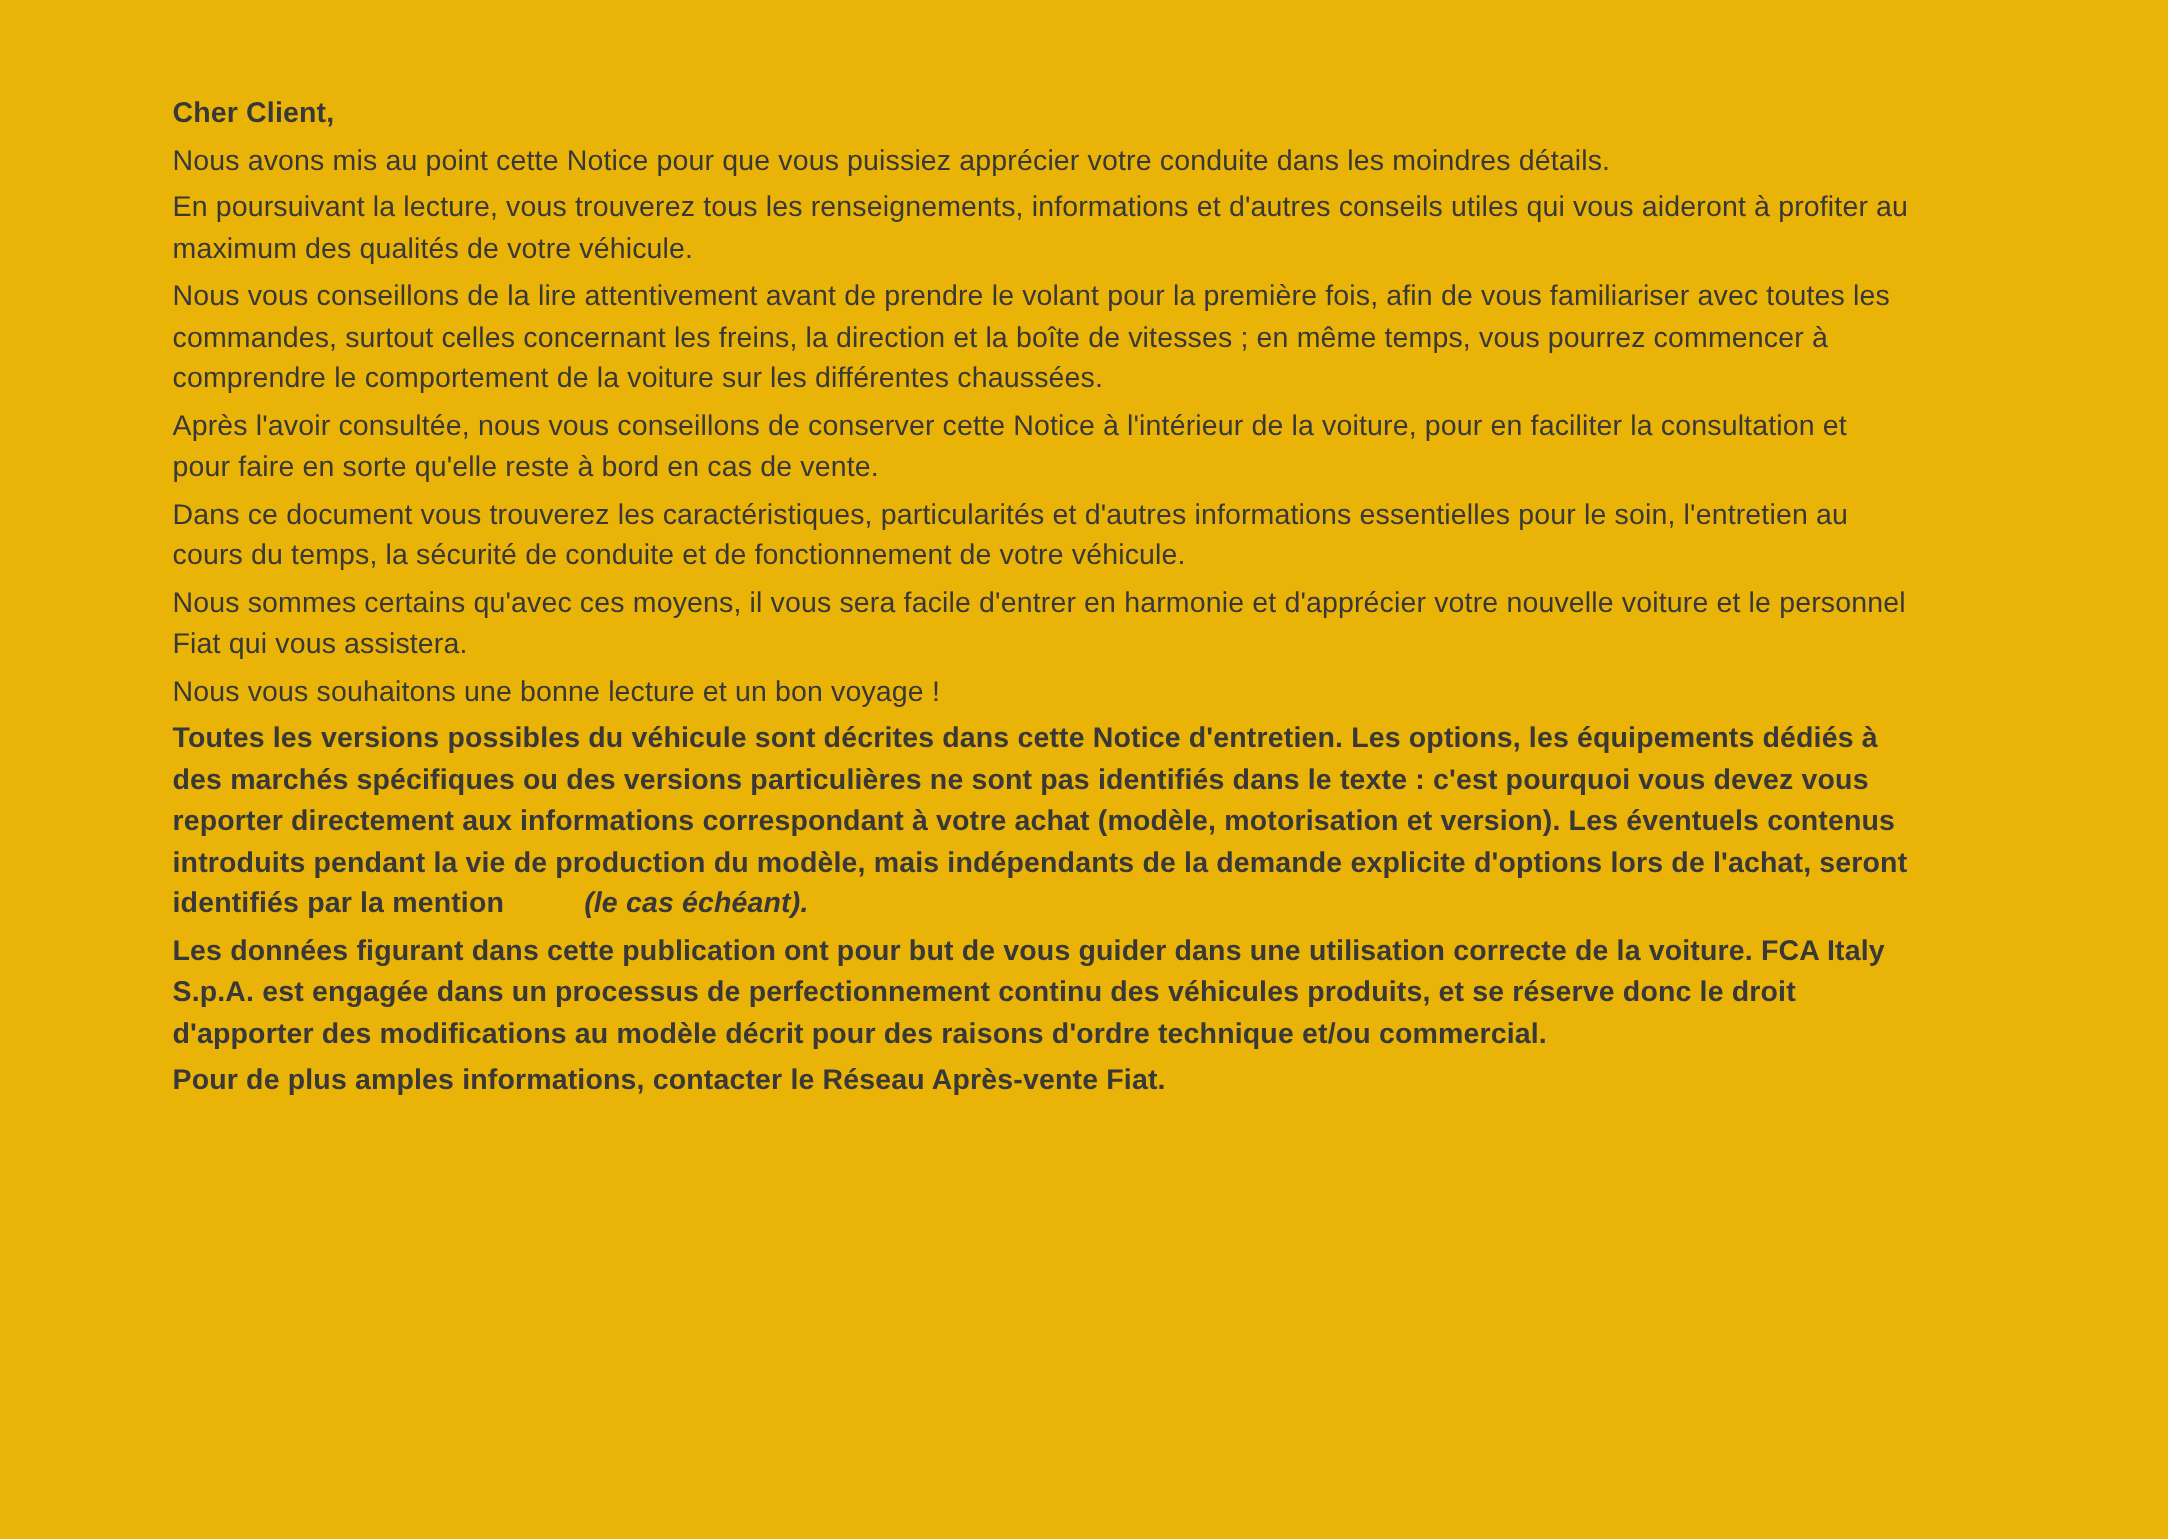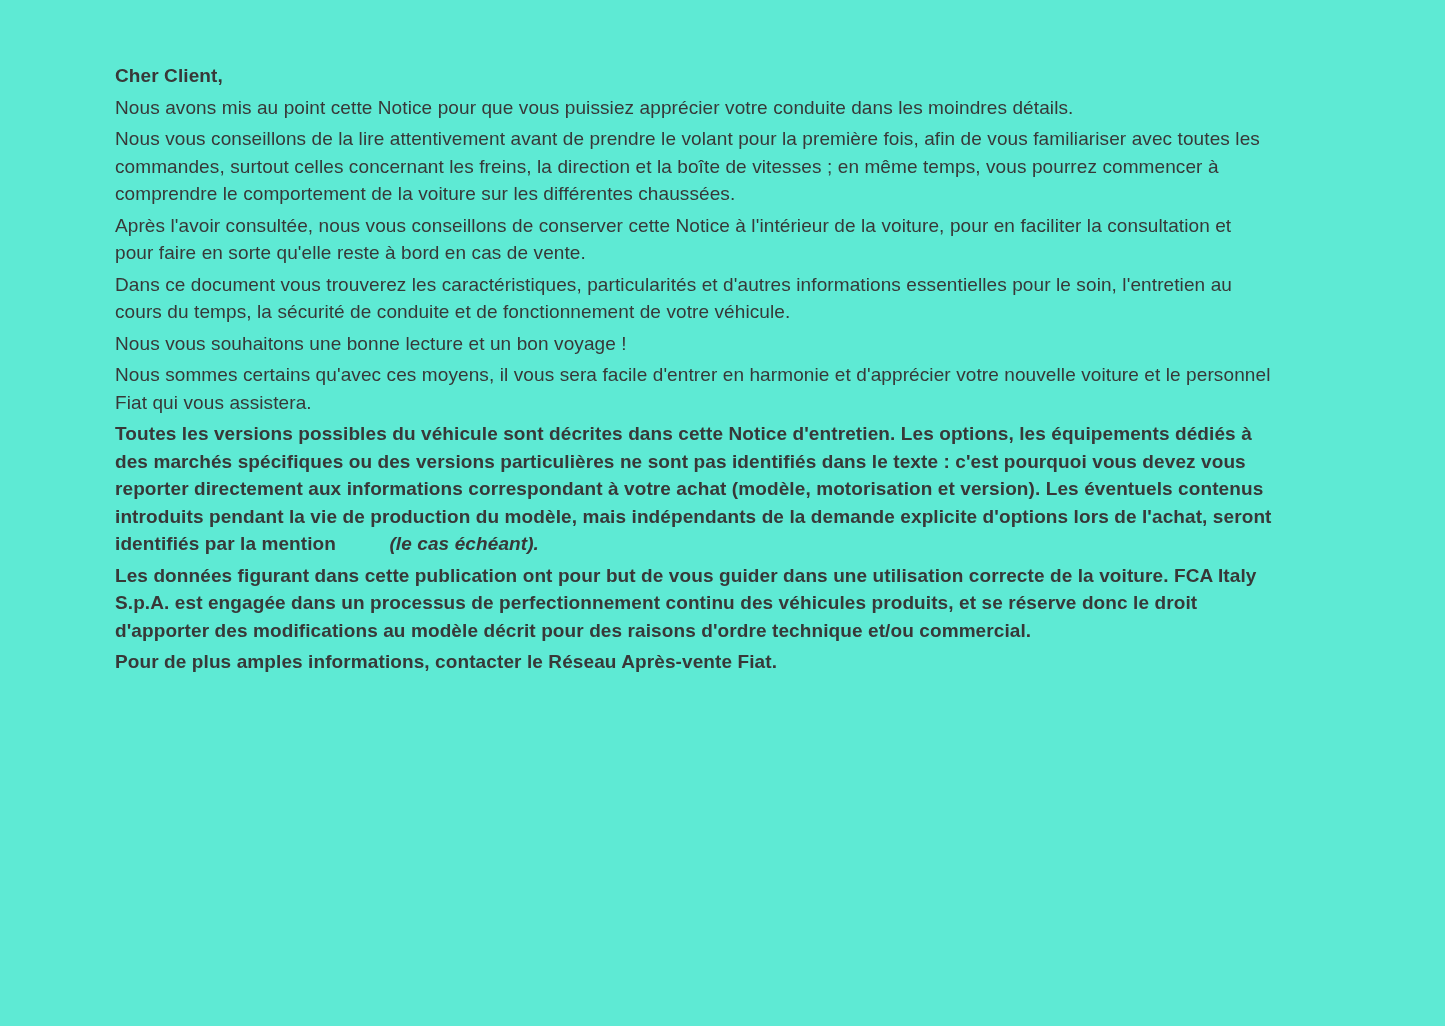--- a/index.html
+++ b/index.html
@@ -12,21 +12,21 @@
     height: 1026px;
     overflow: hidden;
     font-family: "Liberation Sans", sans-serif;
     color: #383838;
   }
   .page {
     box-sizing: border-box;
     width: 1445px;
     height: 1026px;
     padding: 62px 60px 0 115px;
-    background: #5eead4;
+    background: #eab308;
   }
   .text-block {
     width: 1160px;
     font-size: 19px;
     line-height: 27.5px;
     letter-spacing: 0.1px;
   }
   .text-block p {
     margin: 0 0 4px 0;
   }
@@ -38,25 +38,26 @@
     margin-left: 48px;
   }
 </style>
 </head>
 <body>
 
 <div class="page">
   <div class="text-block">
     <p class="bold">Cher Client,</p>
     <p>Nous avons mis au point cette Notice pour que vous puissiez apprécier votre conduite dans les moindres détails.</p>
+    <p>En poursuivant la lecture, vous trouverez tous les renseignements, informations et d'autres conseils utiles qui vous aideront à profiter au maximum des qualités de votre véhicule.</p>
     <p>Nous vous conseillons de la lire attentivement avant de prendre le volant pour la première fois, afin de vous familiariser avec toutes les commandes, surtout celles concernant les freins, la direction et la boîte de vitesses ; en même temps, vous pourrez commencer à comprendre le comportement de la voiture sur les différentes chaussées.</p>
     <p>Après l'avoir consultée, nous vous conseillons de conserver cette Notice à l'intérieur de la voiture, pour en faciliter la consultation et pour faire en sorte qu'elle reste à bord en cas de vente.</p>
     <p>Dans ce document vous trouverez les caractéristiques, particularités et d'autres informations essentielles pour le soin, l'entretien au cours du temps, la sécurité de conduite et de fonctionnement de votre véhicule.</p>
+    <p>Nous sommes certains qu'avec ces moyens, il vous sera facile d'entrer en harmonie et d'apprécier votre nouvelle voiture et le personnel Fiat qui vous assistera.</p>
     <p>Nous vous souhaitons une bonne lecture et un bon voyage !</p>
-    <p>Nous sommes certains qu'avec ces moyens, il vous sera facile d'entrer en harmonie et d'apprécier votre nouvelle voiture et le personnel Fiat qui vous assistera.</p>
     <p class="bold">
       <span>Toutes les versions possibles du véhicule sont décrites dans cette Notice d'entretien. Les options, les équipements dédiés à des marchés spécifiques ou des versions particulières ne sont pas identifiés dans le texte : c'est pourquoi vous devez vous reporter directement aux informations correspondant à votre achat (modèle, motorisation et version). Les éventuels contenus introduits pendant la vie de production du modèle, mais indépendants de la demande explicite d'options lors de l'achat, seront identifiés par la mention</span>
       <span class="italic">(le cas échéant).</span>
     </p>
     <p class="bold">Les données figurant dans cette publication ont pour but de vous guider dans une utilisation correcte de la voiture. FCA Italy S.p.A. est engagée dans un processus de perfectionnement continu des véhicules produits, et se réserve donc le droit d'apporter des modifications au modèle décrit pour des raisons d'ordre technique et/ou commercial.</p>
     <p class="bold">Pour de plus amples informations, contacter le Réseau Après-vente Fiat.</p>
   </div>
 </div>
 
 </body></html>

